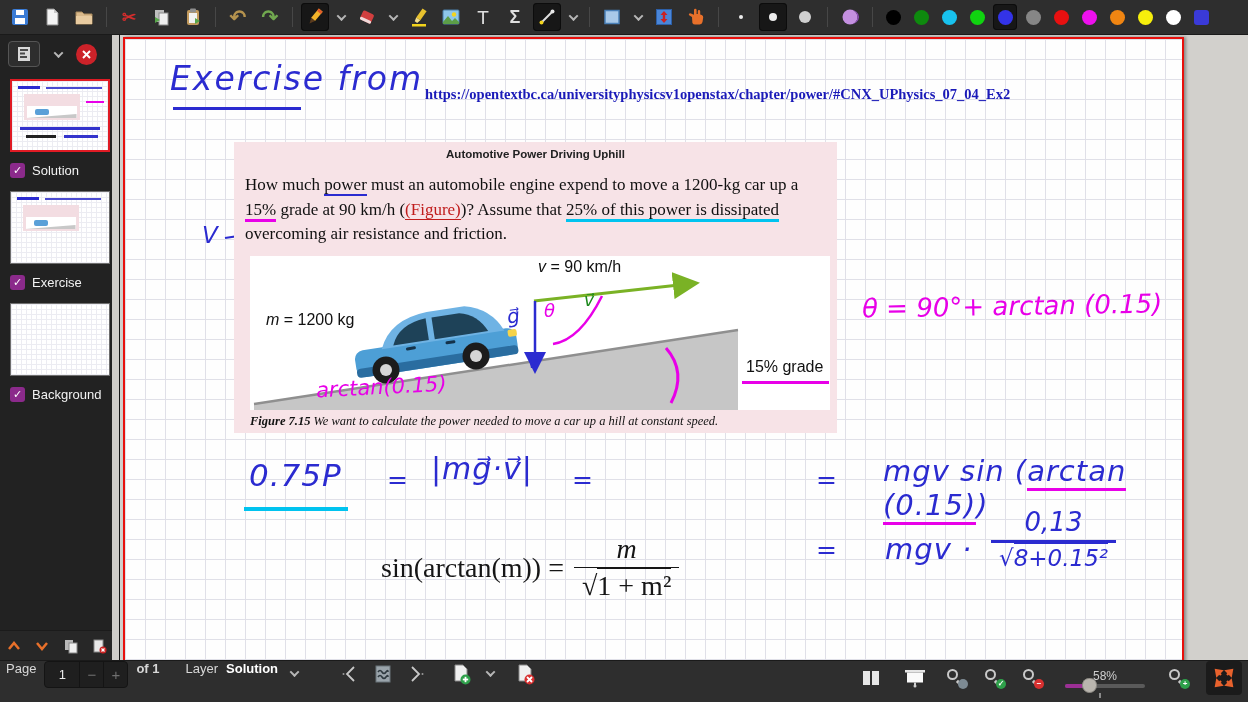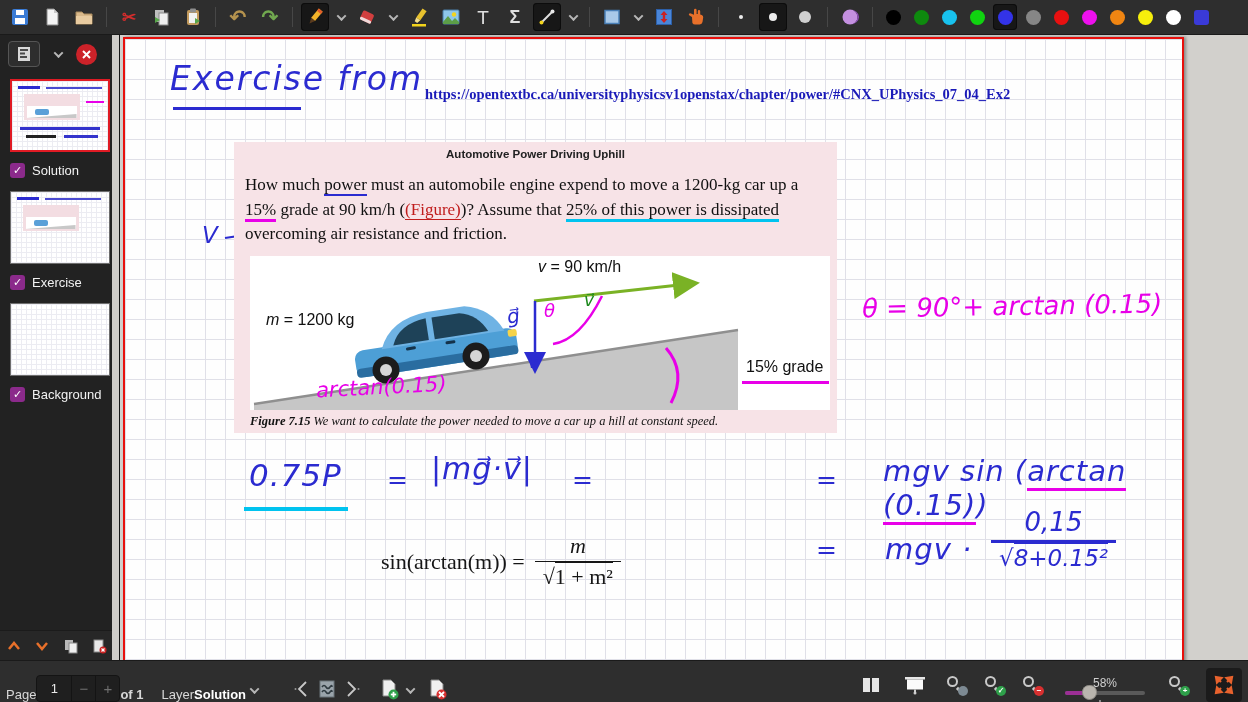--- a/index.html
+++ b/index.html
@@ -70,27 +70,27 @@
   .figure { background:#ffffff; }
   .figlabel { font-size:16px; color:#111; font-family:"Liberation Sans", sans-serif; }
   .ivar { font-style:italic; }
   .caption { font-family:"Liberation Serif", serif; font-style:italic; font-size:12.5px; color:#111; }
   .caption b { font-weight:bold; }
   .eqrow { font-size:29px; letter-spacing:1px; }
   .frac { display:inline-flex; flex-direction:column; align-items:center; vertical-align:middle; }
   .frac .num { padding:0 10px 2px; }
   .frac .den { border-top:1.6px solid currentColor; padding:2px 8px 0; }
   .ovl { border-top:1.4px solid currentColor; padding-top:1px; }
-  .tex { font-family:"Liberation Serif", serif; color:#161616; font-size:22px; }
+  .tex { font-family:"Liberation Serif", serif; color:#161616; font-size:28px; }
   .tex .ivar { font-style:italic; }
 
   
   .statusbar { position:absolute; left:0; top:660px; width:1248px; height:42px;
-    background:#2e2e2e; border-top:1px solid #1a1a1a; display:flex; align-items:flex-end;
-    color:#d8d8d8; font-size:13px; padding:0 6px; gap:0; }
+    background:#2e2e2e; border-top:1px solid #1a1a1a; display:flex; align-items:flex-start;
+    color:#d8d8d8; font-size:13px; padding:0 6px; gap:8px; }
   .pagebox { display:flex; height:27px; background:#1f1f1f; border:1px solid #141414;
     border-radius:4px; overflow:hidden; }
   .pagebox > * { display:flex; align-items:center; justify-content:center; height:100%; }
   .pb-val { width:34px; color:#e8e8e8; }
   .pb-btn { width:24px; color:#6f6f6f; border-left:1px solid #141414; font-size:15px; }
   .sb-ic { display:flex; align-items:center; justify-content:center; width:26px; height:26px; }
   .zoomwrap { display:flex; flex-direction:column; align-items:center; width:90px; }
   .zlabel { font-size:12px; color:#cfcfcf; margin-bottom:1px; }
   .ztrack { position:relative; width:80px; height:4px; background:#5a5a5a; border-radius:2px; }
   .zfill { position:absolute; left:0; top:0; height:4px; width:30%; background:#9c2f95; border-radius:2px; }
@@ -478,21 +478,21 @@
         <span>sin(arctan(m)) =</span>
         <span class="frac">
           <span class="num ivar">m</span>
           <span class="den"><span>√</span><span class="ovl">1 + m²</span></span>
         </span>
       </div>
 
       <div class="abs hw eqrow" style="left:691px;top:496px;font-size:25px">=</div>
       <div class="abs hw eqrow" style="left:760px;top:493px;font-size:29px">mgv ·</div>
       <div class="abs hw frac" style="left:866px;top:468px;font-size:26px">
-        <span class="num" style="padding:0 26px 3px">0,15</span>
+        <span class="num" style="padding:0 26px 3px">0,13</span>
         <span class="den" style="border-top-width:3px;font-size:23px"><span>√</span><span class="ovl" style="border-top-width:2px">8+0.15²</span></span>
       </div>
     </div>
   </div>
 
   <div class="statusbar">
     <span>Page</span>
     <div class="pagebox">
       <div class="pb-val">1</div>
       <div class="pb-btn">−</div>

